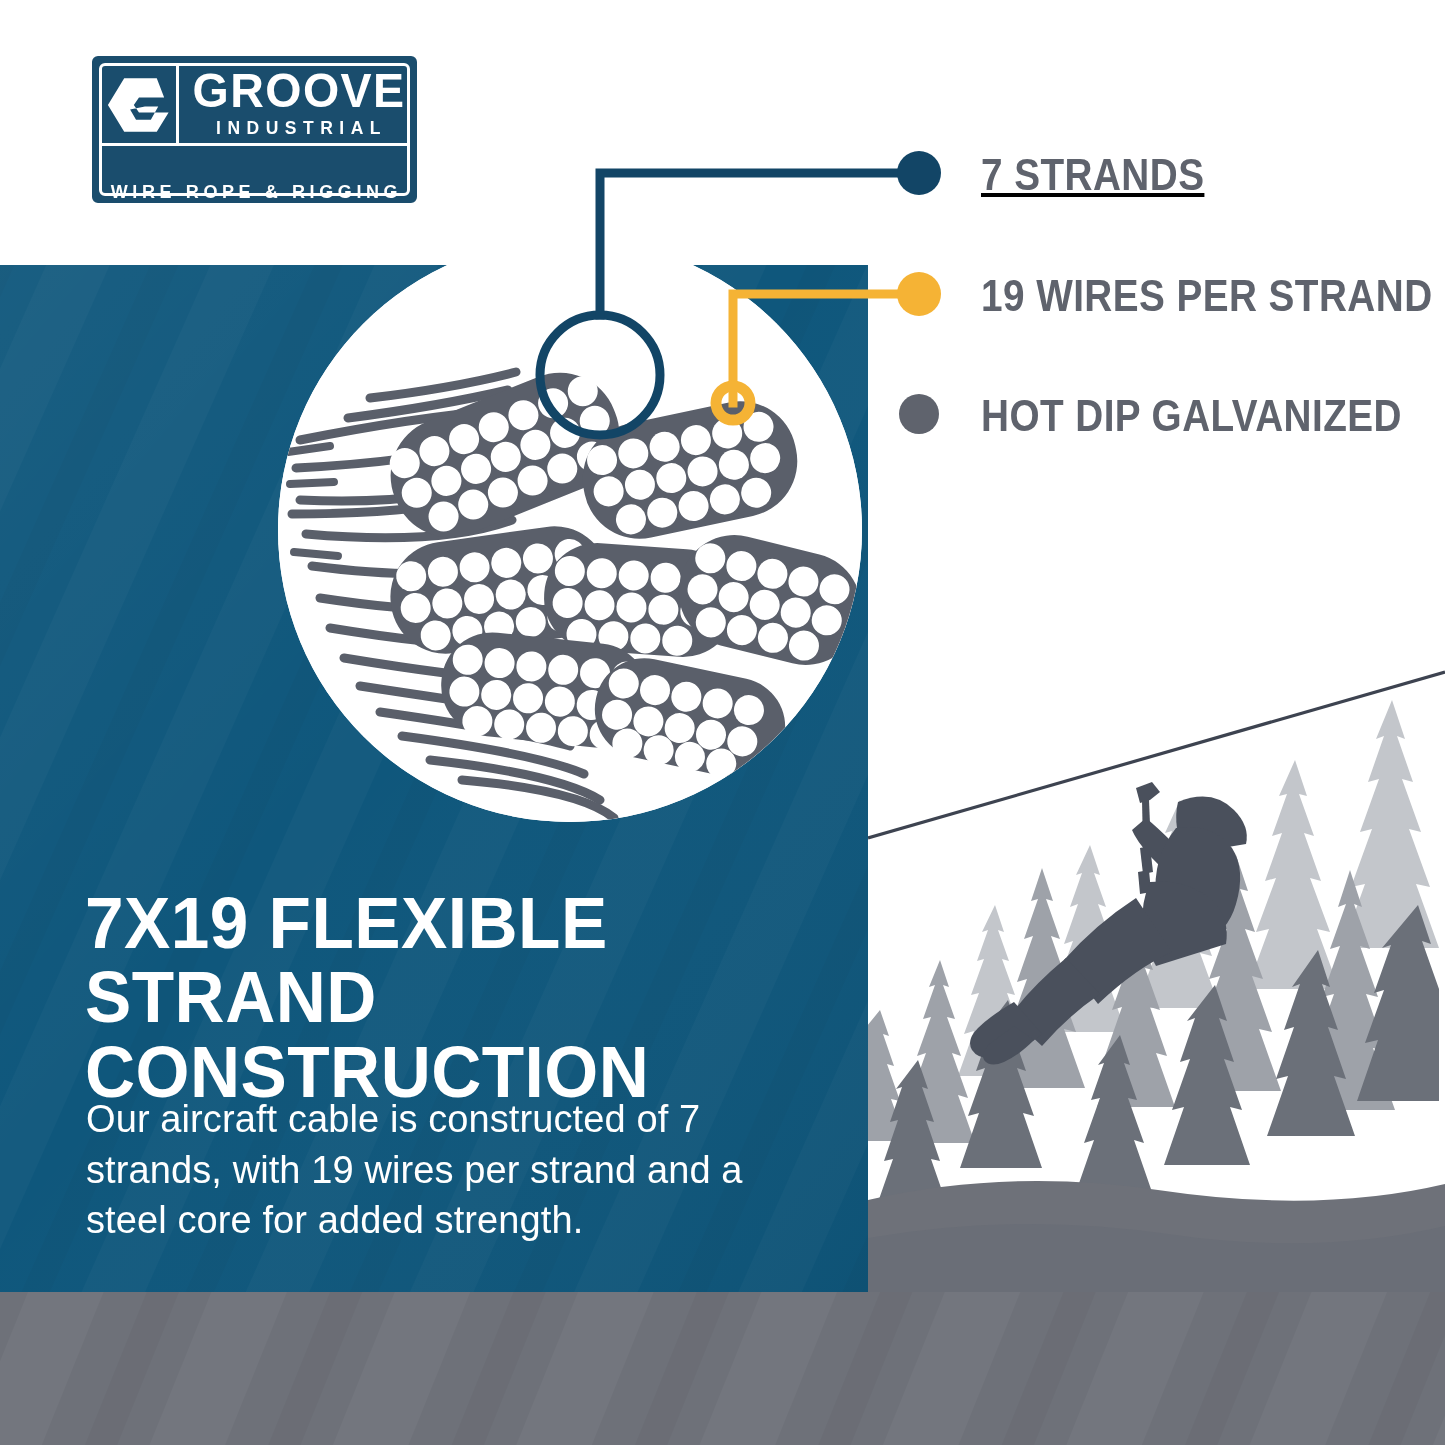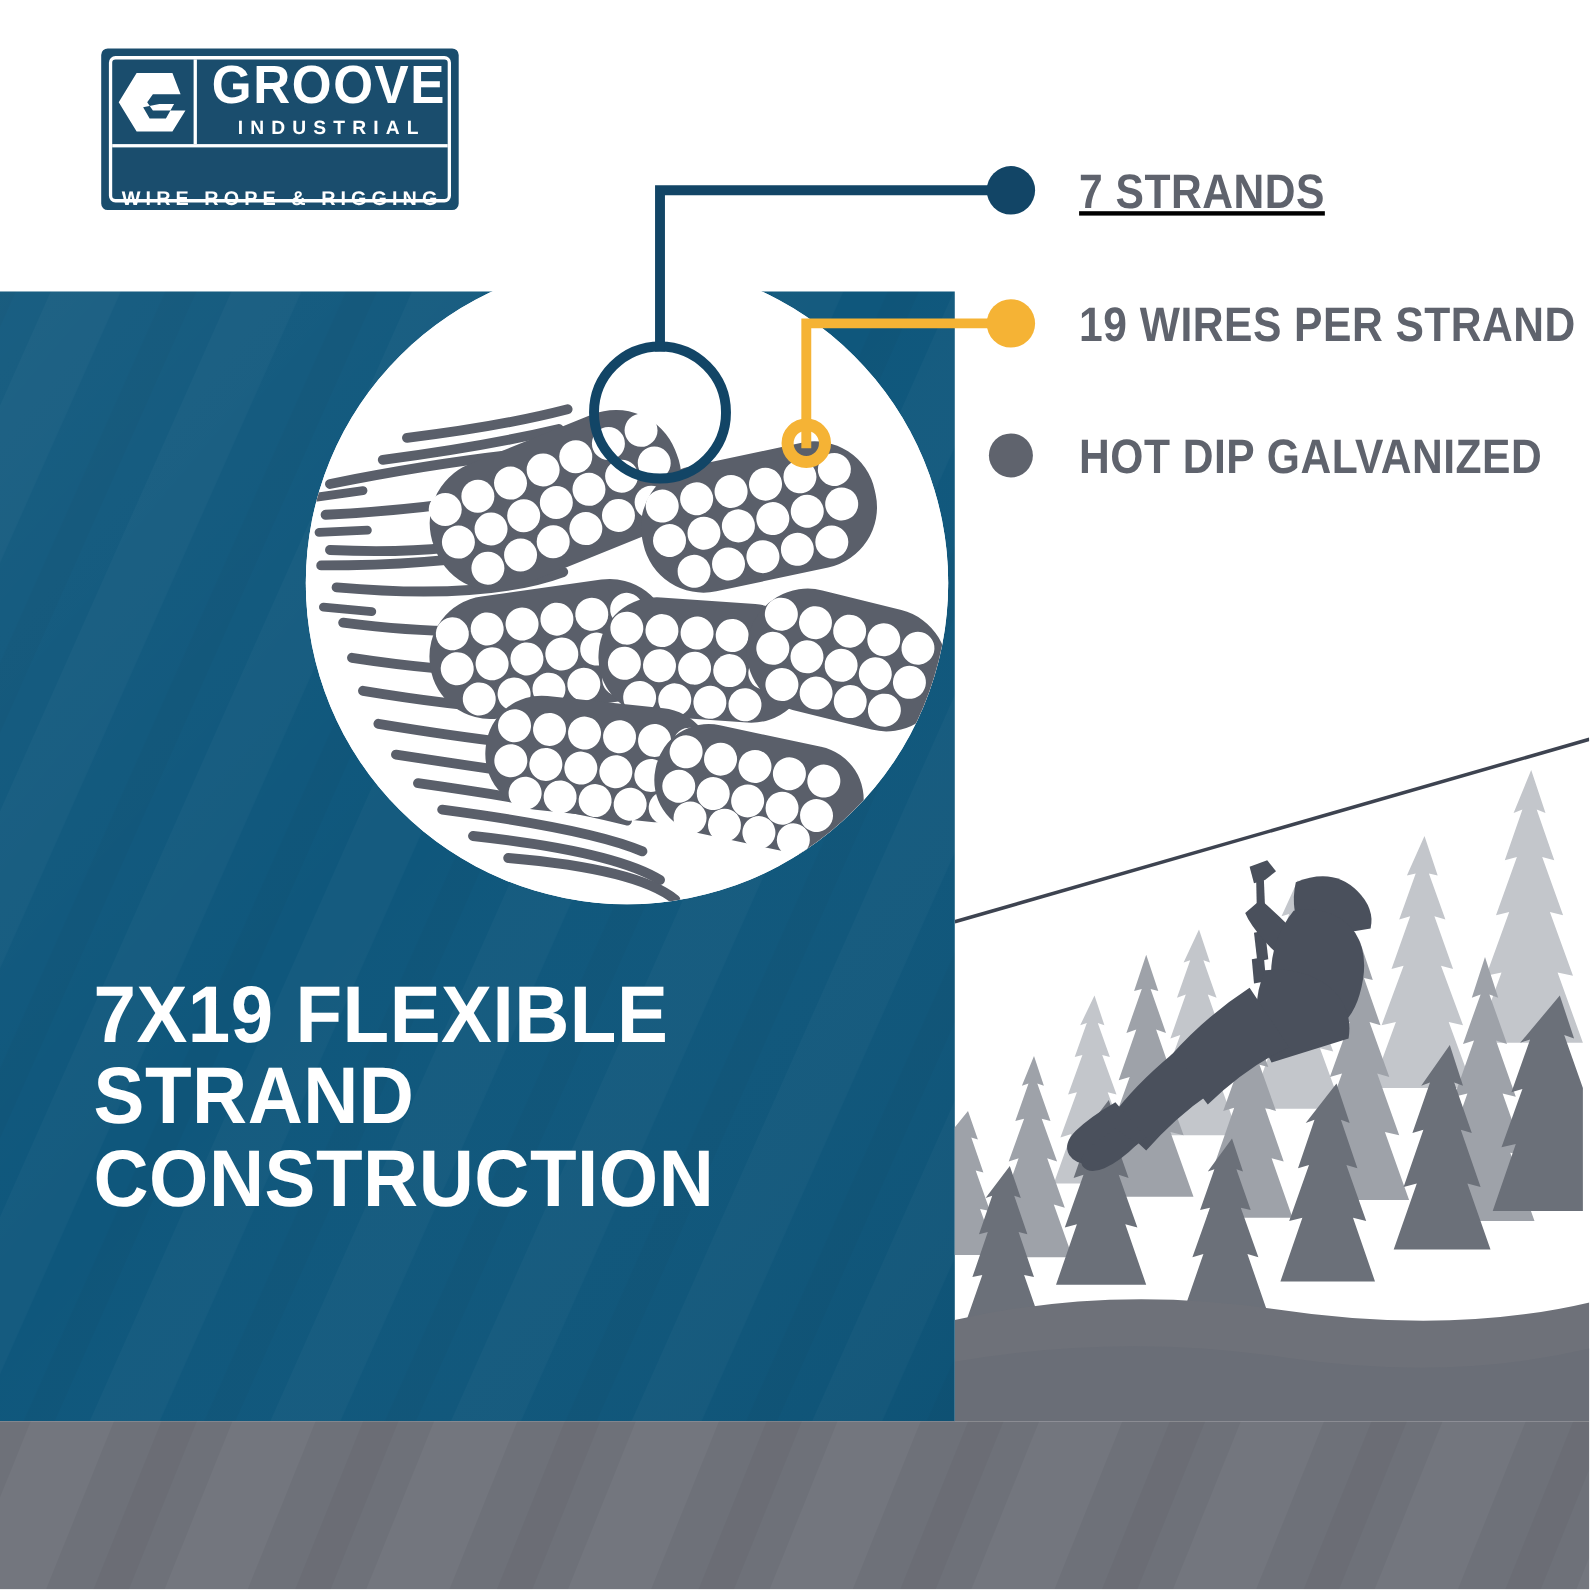--- a/index.html
+++ b/index.html
@@ -15,21 +15,21 @@
     width: 1445px;
     height: 1445px;
     overflow: hidden;
     background: #ffffff;
   }
 
   
   #logo-block {
     position: absolute;
     left: 88px;
-    top: 40px;
+    top: 52px;
     width: 333px;
     height: 155px;
     border: 4px solid #ffffff;
     border-radius: 10px;
     background: #1a4d6d;
     box-sizing: border-box;
     padding: 7px;
   }
   #logo-inner {
     position: relative;
@@ -492,14 +492,15 @@
 
   <div class="callout" style="left:955px; top:391px;">
     <span class="callout-label">HOT DIP GALVANIZED</span>
   </div>
 
   <div id="headline">
     <div>7X19 FLEXIBLE</div>
     <div>STRAND CONSTRUCTION</div>
   </div>
 
+  <div id="bodycopy">Our aircraft cable is constructed of 7 strands, with 19 wires per strand and a steel core for added strength.</div>
 
 </div>
 
 </body></html>

